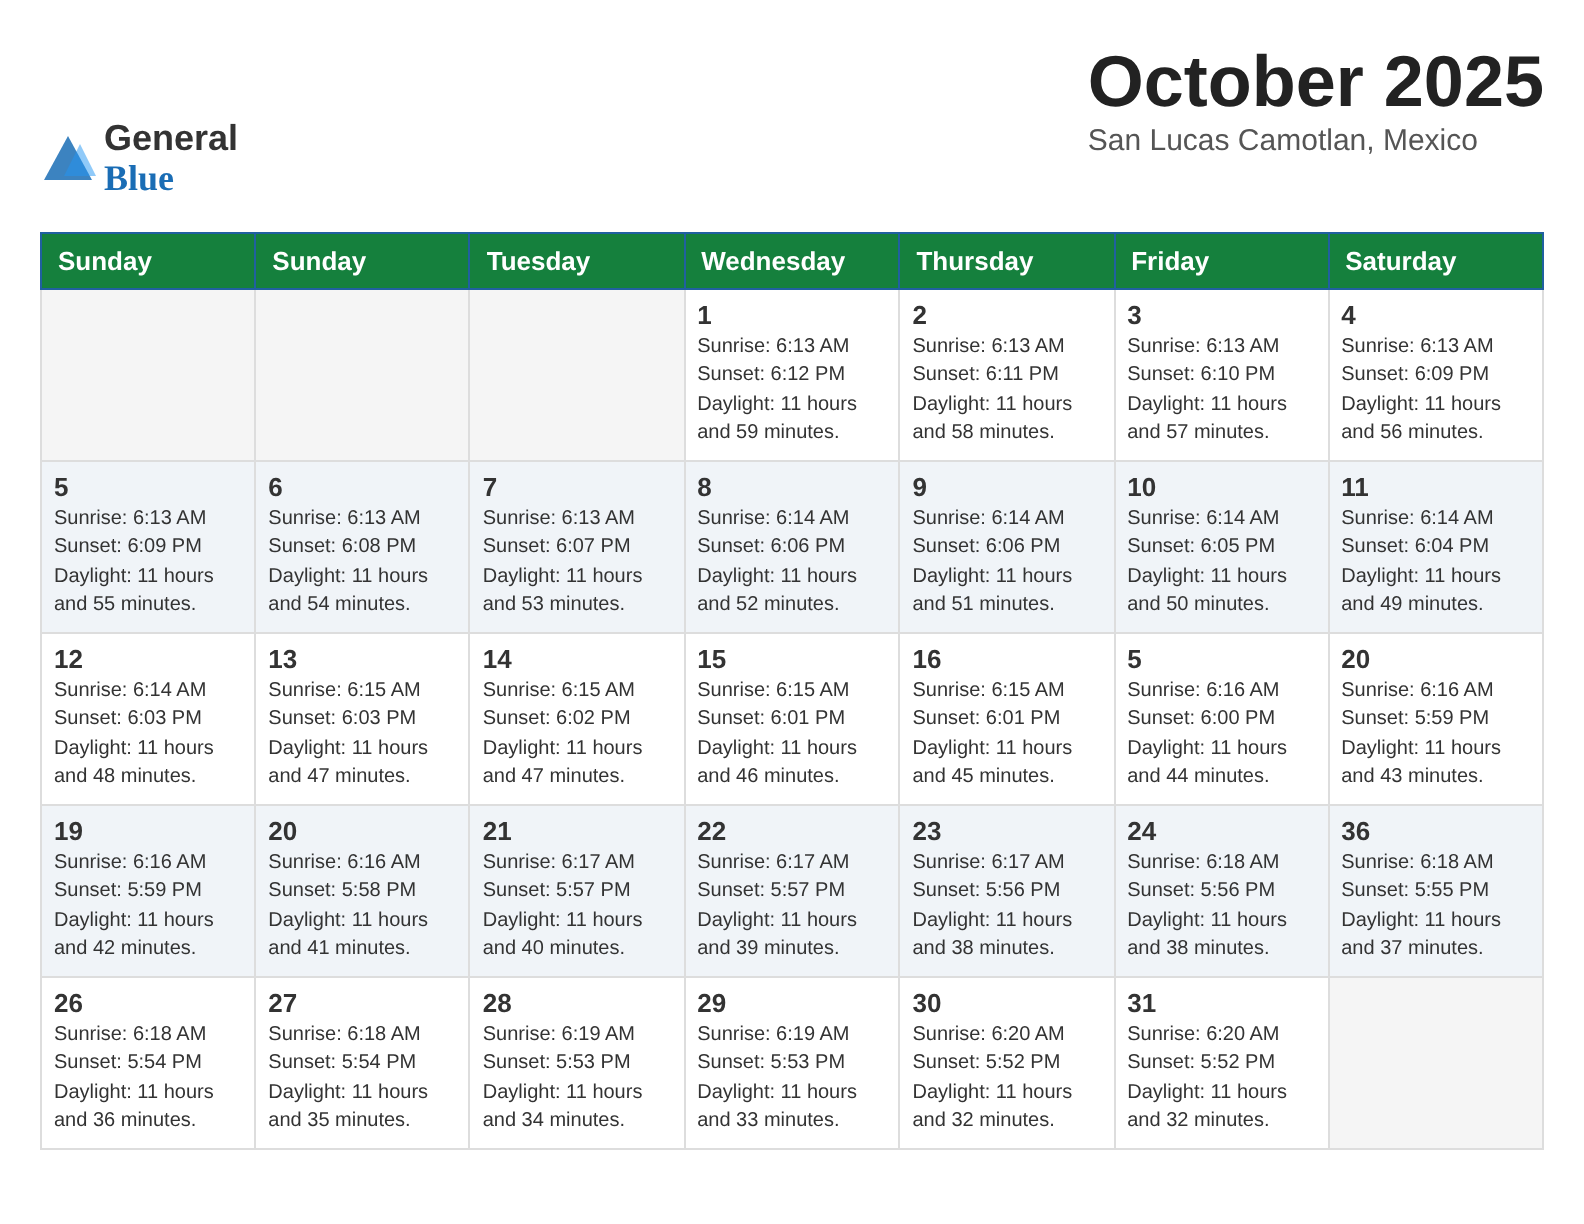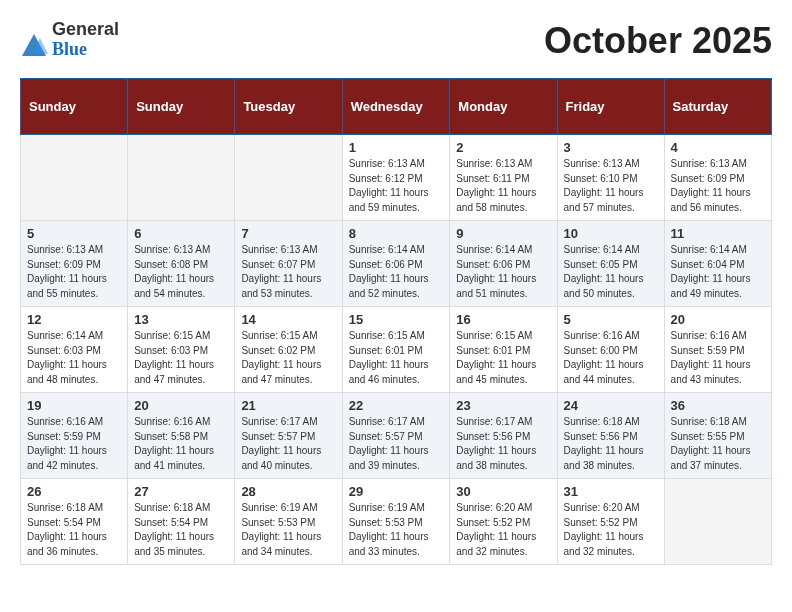--- a/index.html
+++ b/index.html
@@ -11,21 +11,22 @@
       padding: 20px;
     }
     .header {
       display: flex;
       justify-content: space-between;
       align-items: flex-start;
       margin-bottom: 16px;
     }
     .logo {
       display: flex;
-      align-items: flex-end;
+      align-items: center;
+      margin-top: 40px;
     }
     .logo-text {
       display: flex;
       flex-direction: column;
       line-height: 1.1;
     }
     .logo-general {
       font-size: 18px;
       font-weight: bold;
       color: #333;
@@ -52,26 +53,26 @@
     .location {
       font-size: 15px;
       color: #555;
     }
     .calendar {
       width: 100%;
       border-collapse: collapse;
       border: 1px solid #ccc;
     }
     .calendar th {
-      background-color: #7f1d1d;
+      background-color: #15803d;
       color: #fff;
       font-size: 13px;
       font-weight: bold;
       text-align: left;
-      padding: 20px 8px;
+      padding: 6px 8px;
       border: 1px solid #2060a0;
     }
     .calendar td {
       vertical-align: top;
       padding: 5px 6px;
       border: 1px solid #ddd;
       width: 108px;
       min-height: 80px;
       font-size: 10.5px;
       color: #333;
@@ -110,32 +111,33 @@
       <polygon points="14,2 26,24 2,24" fill="#1a6db5" opacity="0.85"></polygon>
       <polygon points="20,6 28,22 12,22" fill="#2196f3" opacity="0.5"></polygon>
     </svg>
     <div class="logo-text">
       <span class="logo-general">General</span>
       <span class="logo-blue">Blue</span>
     </div>
   </div>
   <div class="title-block">
     <div class="month-title">October 2025</div>
+    <div class="location">San Lucas Camotlan, Mexico</div>
   </div>
 </div>
 
 <table class="calendar">
   <thead>
     <tr>
 
     <th>Sunday</th>
         <th>Sunday</th>
         <th>Tuesday</th>
         <th>Wednesday</th>
-        <th>Monday</th>
+        <th>Thursday</th>
         <th>Friday</th>
         <th>Saturday</th>
       </tr>
   </thead>
   <tbody id="calendar-body">
   <tr>
         <td class="empty-cell"></td>
         <td class="empty-cell"></td>
         <td class="empty-cell"></td>
         <td>

